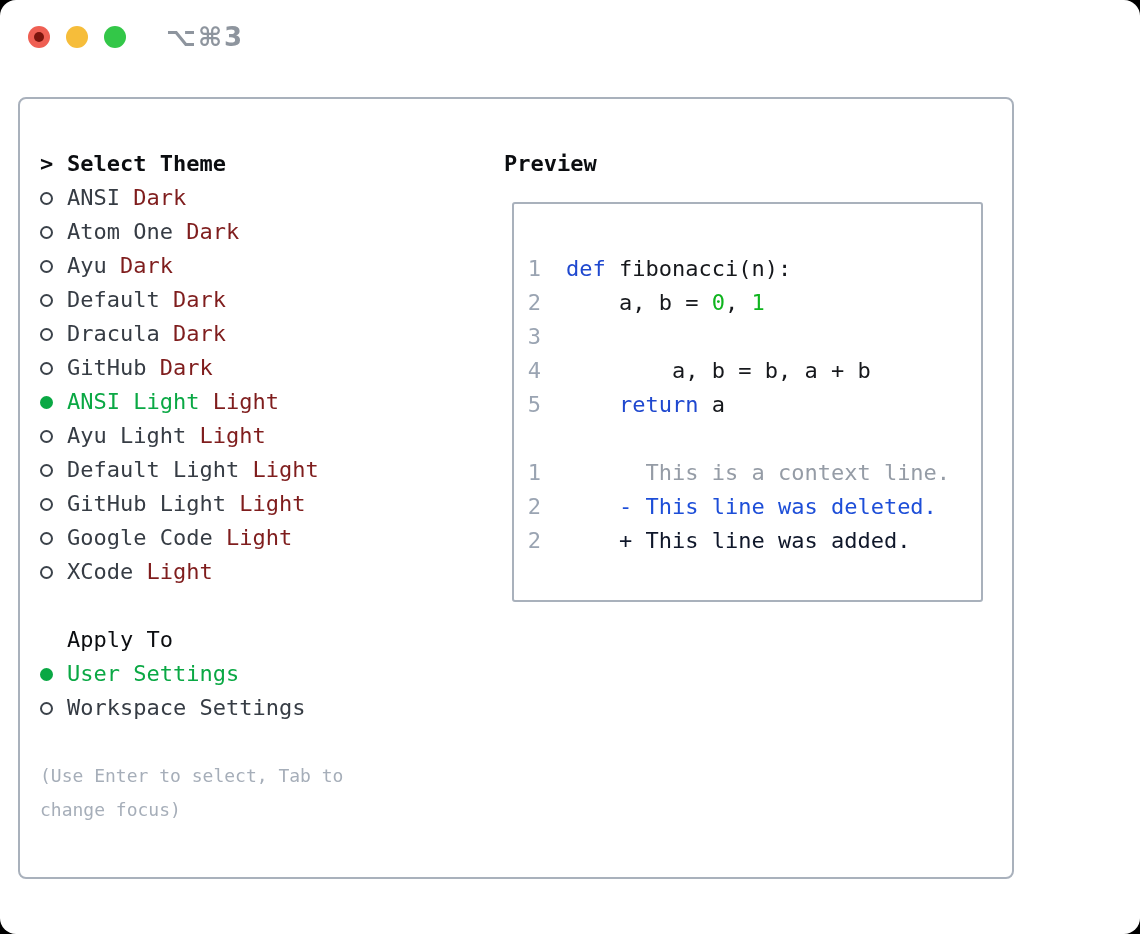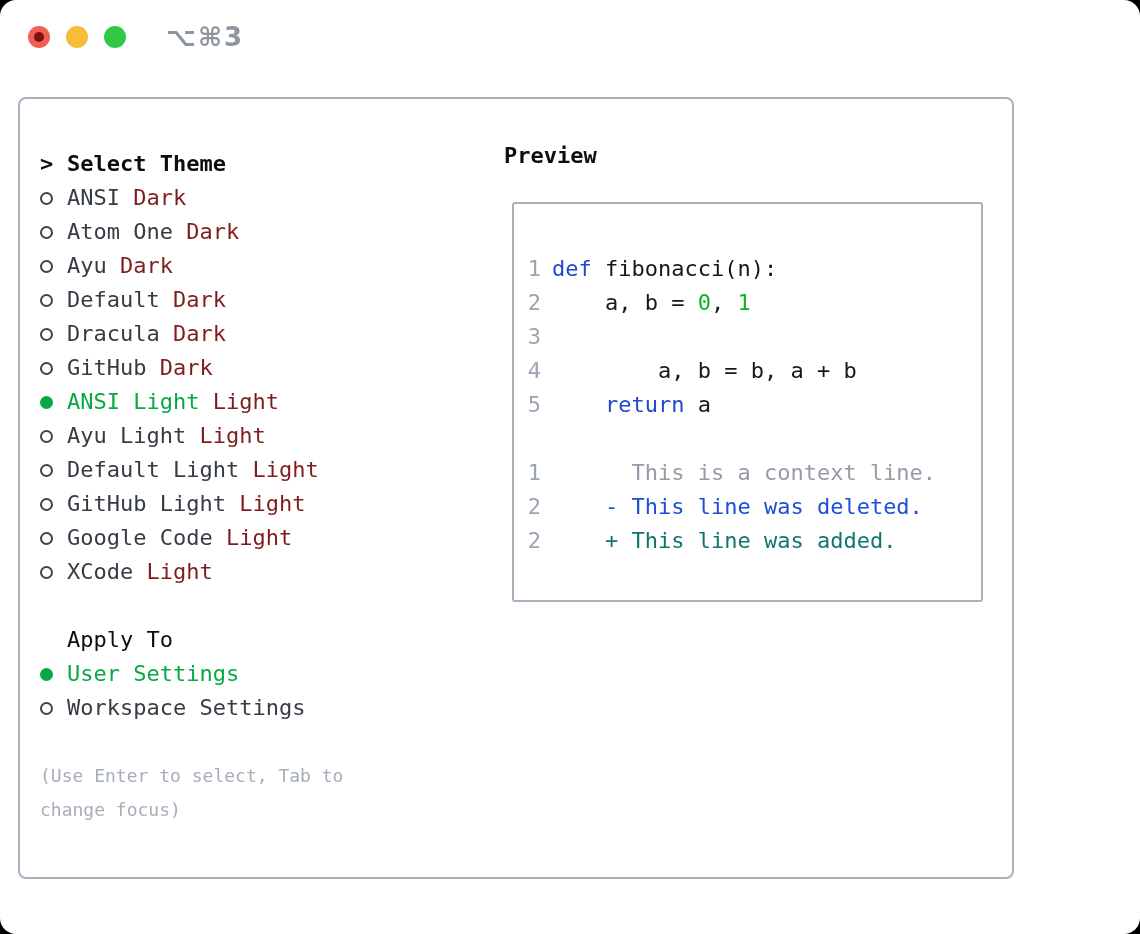--- a/index.html
+++ b/index.html
@@ -27,34 +27,34 @@
   .bullet-cell{display:inline-flex;width:27px;align-items:center;}
   .bullet{width:13px;height:13px;border-radius:50%;border:2px solid #3c434b;box-sizing:border-box;}
   .bullet.sel{border-color:#0aa844;background:#0aa844;}
   .t-name{color:#363c44;}
   .t-name.sel{color:#0aa844;}
   .t-variant{color:#7f1d1d;}
   .indent{padding-left:27px;}
   .subhdr{color:#0b0d10;}
   .help{color:#a6aeb9;font-size:18px;line-height:34px;white-space:pre;}
   
-  .right-col{position:absolute;left:484px;top:40px;}
+  .right-col{position:absolute;left:484px;top:48px;}
   .preview-box{position:absolute;left:492px;top:103px;width:471px;height:400px;
     border:2px solid #a9b1bc;border-radius:3px;background:#fff;
     padding:48px 0 0 13px;box-sizing:border-box;}
   .cline{height:34px;display:flex;font-size:22px;line-height:34px;white-space:pre;}
   .ln{display:inline-block;width:14px;color:#9aa4b2;text-align:right;}
-  .ctext{margin-left:11px;}
+  .ctext{margin-left:25px;}
   .seg-plain{color:#16181c;}
   .seg-keyword{color:#1f48cf;}
   .seg-builtin{color:#12b3c4;}
   .seg-number{color:#0fb41e;}
   .seg-context{color:#959ca6;}
   .seg-deleted{color:#1d4ed8;}
-  .seg-added{color:#0f766e;text-align:right;}
+  .seg-added{color:#0f172a;text-align:right;}
 </style>
 </head>
 <body>
 
 <div class="screen">
 
   <div class="titlebar">
     <div class="tl tl-red">
       <div class="dot"></div>
     </div>

